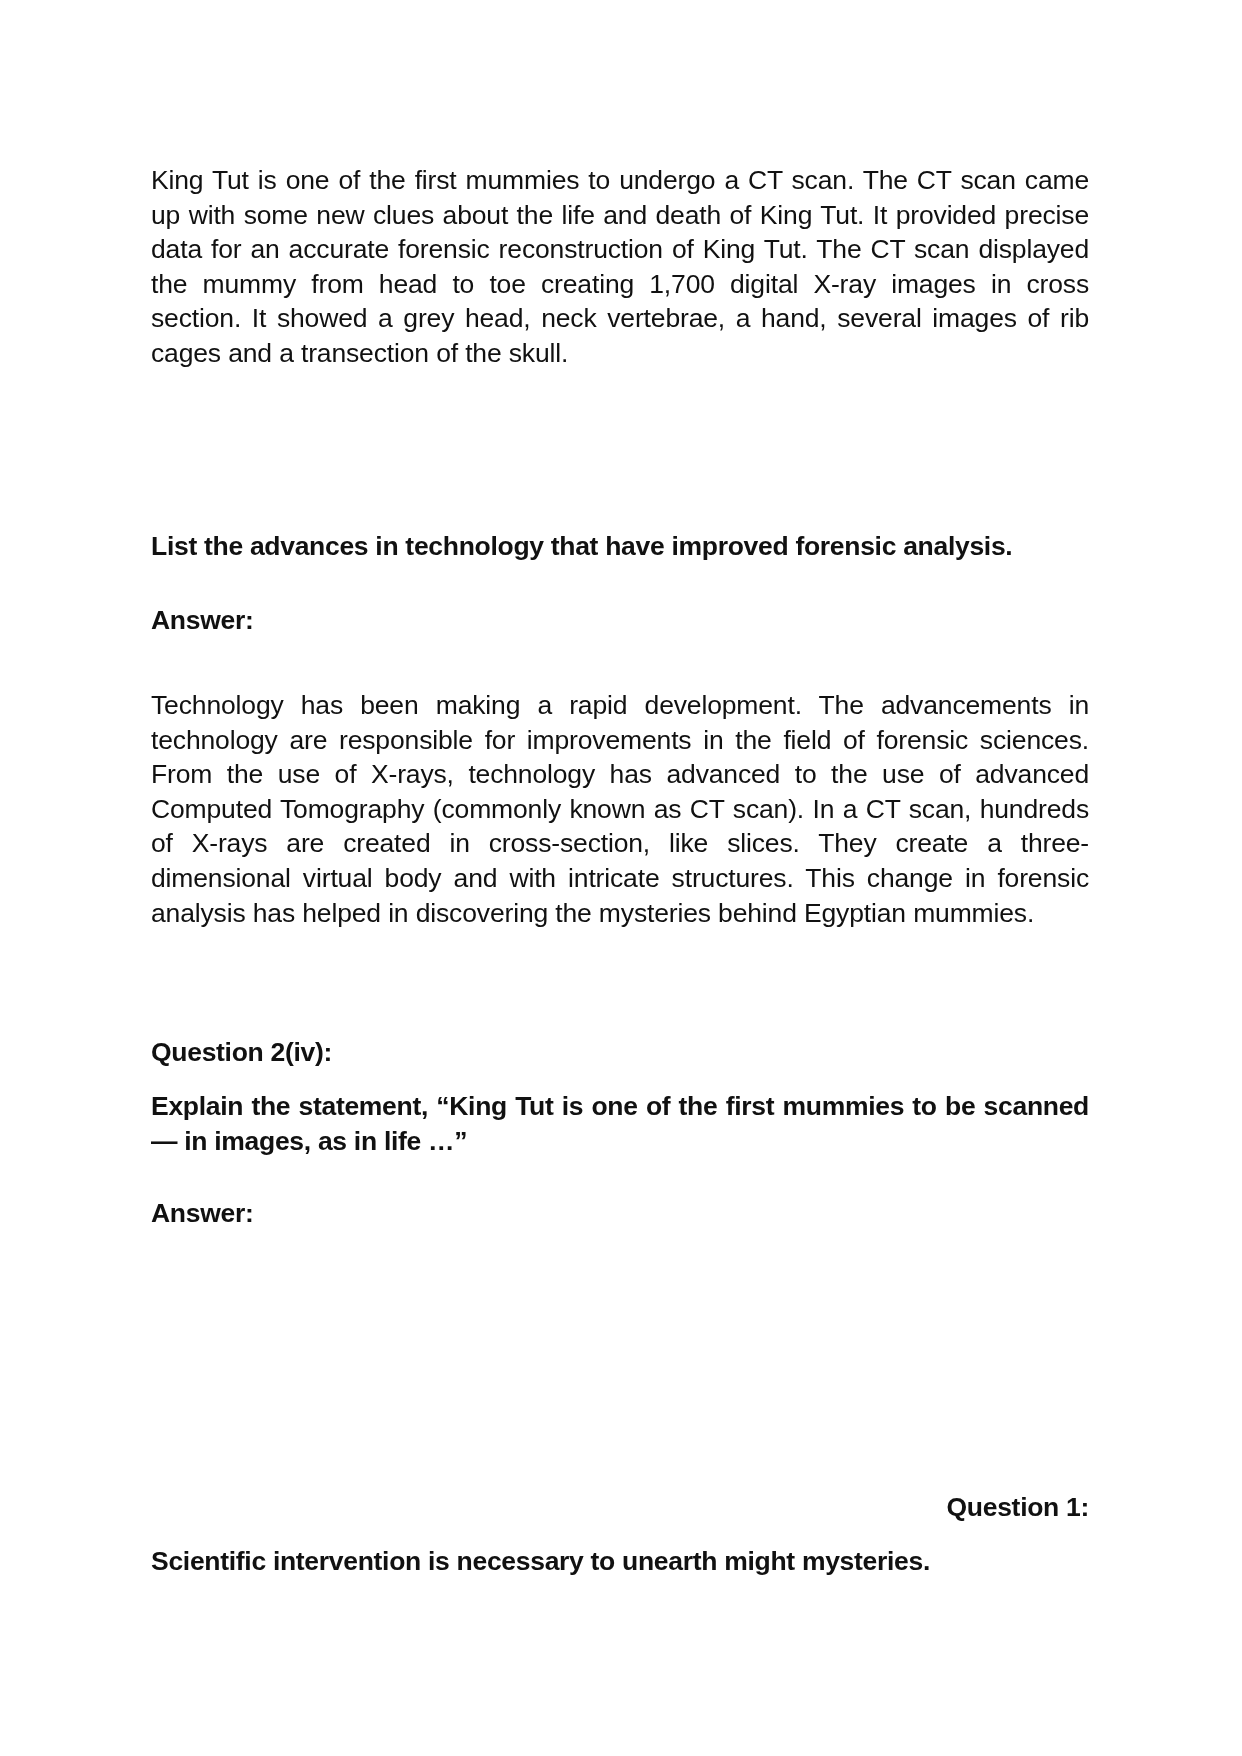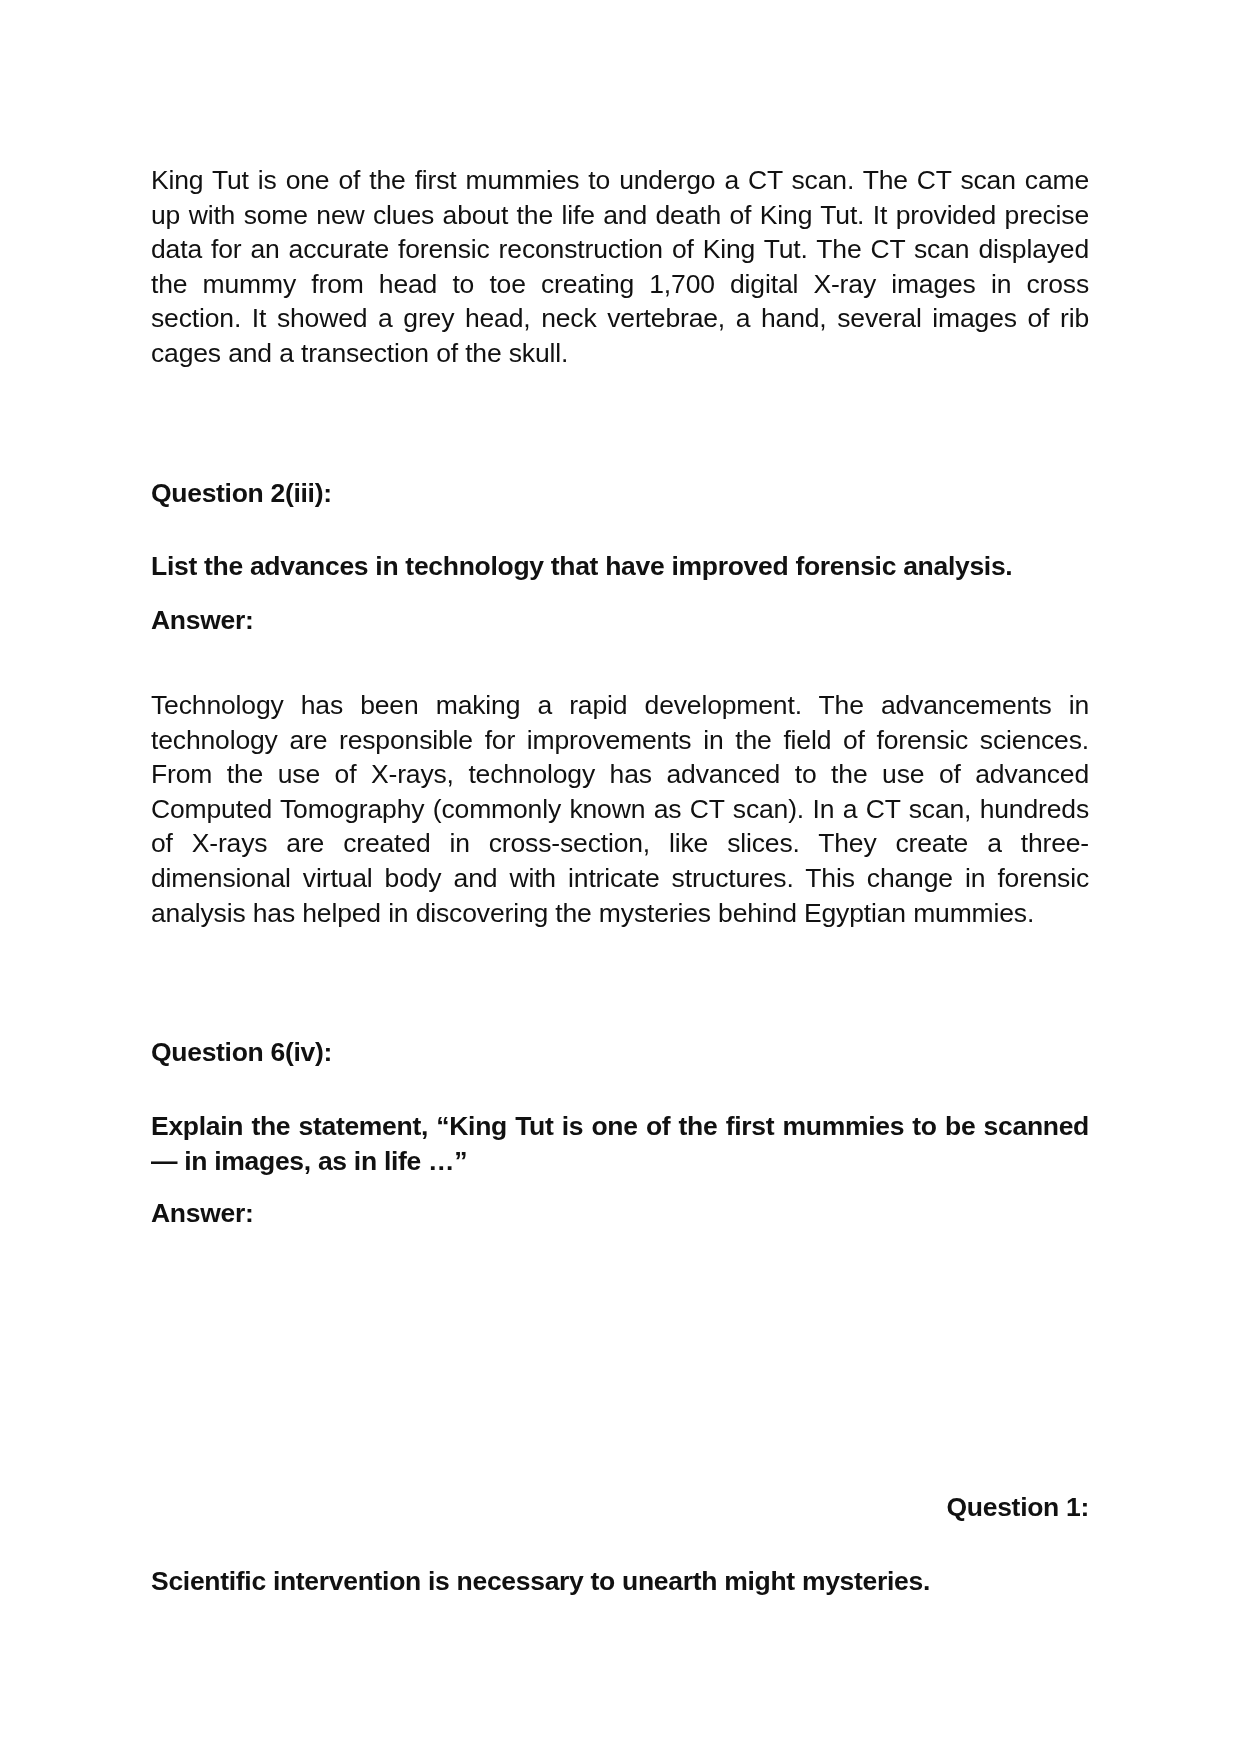--- a/index.html
+++ b/index.html
@@ -2,34 +2,33 @@
 <html><head>
 <meta charset="utf-8">
 <style>
   html, body { margin: 0; padding: 0; background: #ffffff; }
   body { width: 1242px; height: 1756px; position: relative; overflow: hidden;
          font-family: "Liberation Sans", "DejaVu Sans", sans-serif; color: #111111; }
   .page { position: absolute; left: 0; top: 0; width: 1242px; height: 1416px; background: #ffffff; }
   .blk { position: absolute; left: 151px; width: 938px; margin: 0; }
   .para { font-size: 26.5px; line-height: 34.6px; text-align: justify; font-weight: 400; letter-spacing: -0.15px; }
   .head { font-size: 26.5px; line-height: 34.6px; font-weight: 700; letter-spacing: -0.3px; }
-  .qtext { font-size: 26.5px; line-height: 34.6px; font-weight: 700; text-align: justify; letter-spacing: -0.3px; margin-top: 20px; }
+  .qtext { font-size: 26.5px; line-height: 34.6px; font-weight: 700; text-align: justify; letter-spacing: -0.3px; }
 </style>
 </head>
 <body>
 
 <div class="page">
 
   <p class="blk para" style="top:163px;">King Tut is one of the first mummies to undergo a CT scan. The CT scan came up with some new clues about the life and death of King Tut. It provided precise data for an accurate forensic reconstruction of King Tut. The CT scan displayed the mummy from head to toe creating 1,700 digital X-ray images in cross section. It showed a grey head, neck vertebrae, a hand, several images of rib cages and a transection of the skull.</p>
 
-  <div class="blk head" style="top:476px;">Question 2(iii):</div>
   <div class="blk qtext" style="top:529px;">List the advances in technology that have improved forensic analysis.</div>
   <div class="blk head" style="top:603px;">Answer:</div>
   <p class="blk para" style="top:688px;">Technology has been making a rapid development. The advancements in technology are responsible for improvements in the field of forensic sciences. From the use of X-rays, technology has advanced to the use of advanced Computed Tomography (commonly known as CT scan). In a CT scan, hundreds of X-rays are created in cross-section, like slices. They create a three-dimensional virtual body and with intricate structures. This change in forensic analysis has helped in discovering the mysteries behind Egyptian mummies.</p>
 
-  <div class="blk head" style="top:1035px;">Question 6(iv):</div>
+  <div class="blk head" style="top:1035px;">Question 2(iv):</div>
   <div class="blk qtext" style="top:1089px;">Explain the statement, “King Tut is one of the first mummies to be scanned — in images, as in life …”</div>
   <div class="blk head" style="top:1196px;">Answer:</div>
 
   <div class="blk head" style="top:1490px;text-align:right;">Question 1:</div>
   <div class="blk qtext" style="top:1544px;">Scientific intervention is necessary to unearth might mysteries.</div>
 
 </div>
 
 </body></html>

